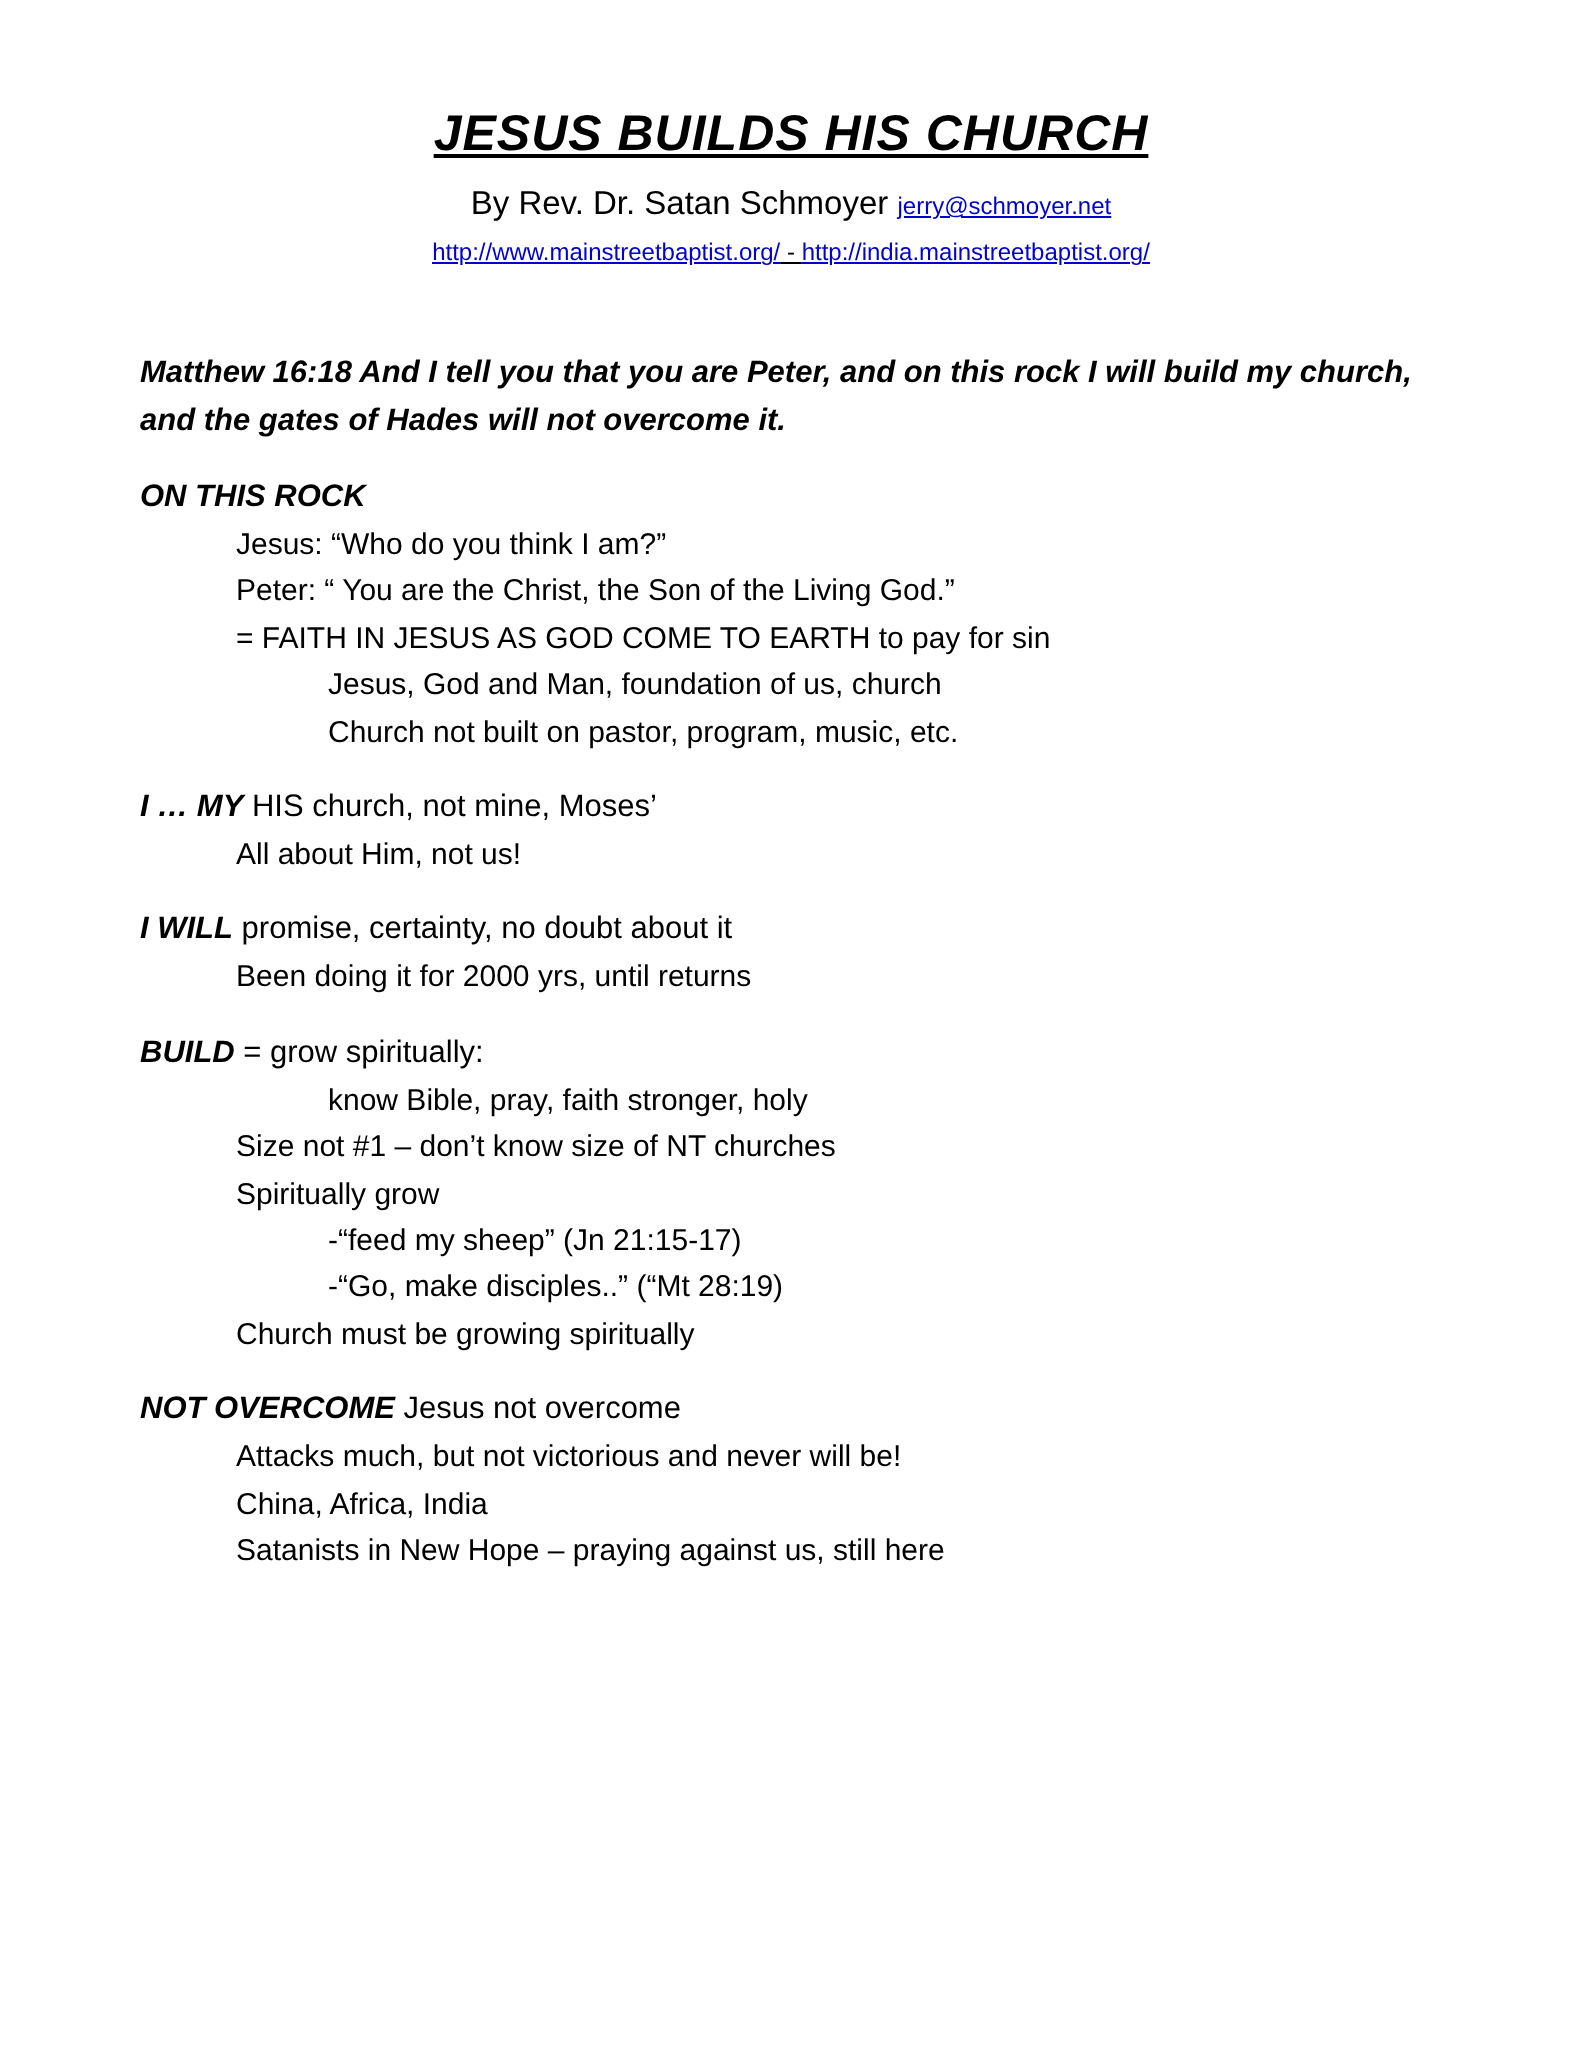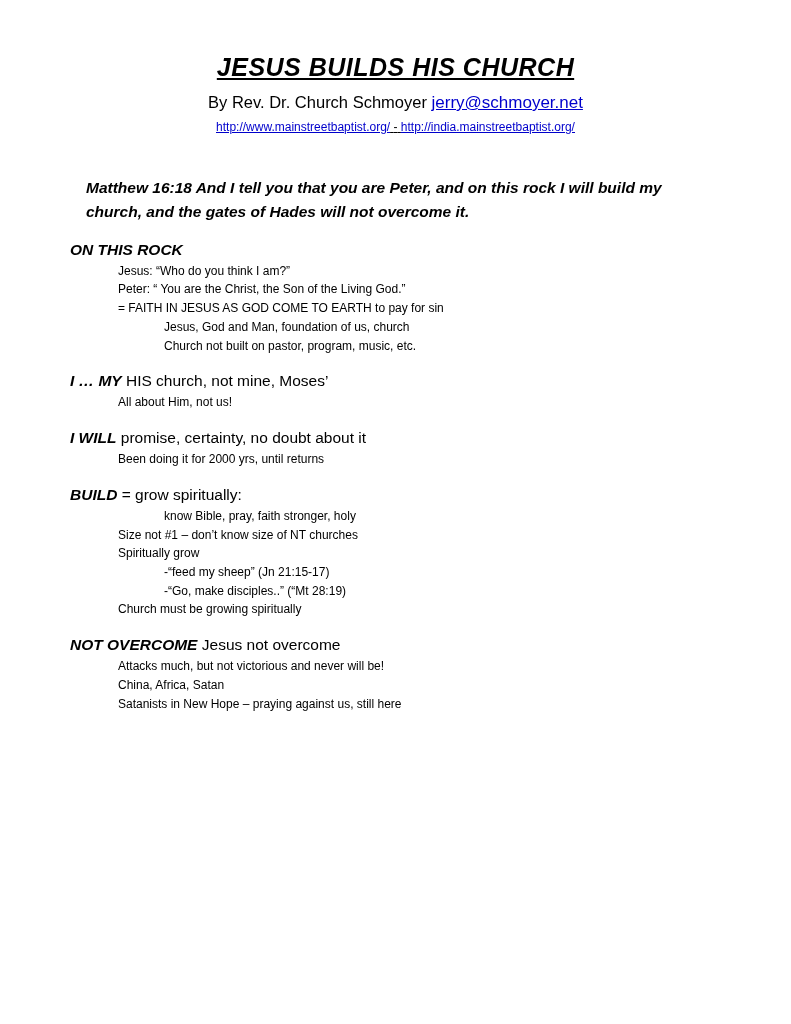--- a/index.html
+++ b/index.html
@@ -31,21 +31,21 @@
     margin: 12px 0 0 0;
     line-height: 1.2;
   }
   .byline {
     text-align: center;
     font-size: 16.5px;
     margin: 10px 0 0 0;
     line-height: 1.3;
   }
   .byline .email {
-    font-size: 17px;
+    font-size: 12px;
     color: #0000cc;
     text-decoration: underline;
   }
   .links {
     text-align: center;
     font-size: 12px;
     margin: 6px 0 0 0;
     line-height: 1.3;
     text-decoration: underline;
   }
@@ -60,57 +60,57 @@
   .body-block {
     margin-top: 40px;
     font-size: 15.5px;
     line-height: 1.55;
   }
   .verse {
     font-weight: bold;
     font-style: italic;
     font-size: 15.5px;
     line-height: 1.55;
-    margin: 0 0 0 16px;
+    margin: 0 0 0 0;
     max-width: 660px;
   }
   .section {
     margin-top: 14px;
   }
   .heading {
     font-weight: bold;
     font-style: italic;
     font-size: 15.5px;
   }
   .heading .plain {
     font-weight: normal;
     font-style: normal;
   }
   .line {
-    font-size: 12px;
+    font-size: 15px;
     line-height: 1.56;
     white-space: pre-wrap;
   }
   .indent1 { padding-left: 48px; }
   .indent2 { padding-left: 94px; }
   .pray {
     margin-top: 30px;
     padding-left: 4px;
     font-size: 15.5px;
   }
 </style>
 </head>
 <body>
 
 <div class="page">
 
   <h1 class="doc-title">JESUS BUILDS HIS CHURCH</h1>
 
   <div class="byline">
-    <span>By Rev. Dr. Church Schmoyer</span>
+    <span>By Rev. Dr. Satan Schmoyer</span>
     <span class="email">jerry@schmoyer.net</span>
   </div>
 
   <div class="links">
     <span class="link">http://www.mainstreetbaptist.org/</span>
     <span class="sep">-</span>
     <span class="link">http://india.mainstreetbaptist.org/</span>
   </div>
 
   <div class="body-block">
@@ -152,19 +152,19 @@
       <div class="line indent2">-“feed my sheep” (Jn 21:15-17)</div>
       <div class="line indent2">-“Go, make disciples..” (“Mt 28:19)</div>
       <div class="line indent1">Church must be growing spiritually</div>
     </div>
 
     <div class="section">
       <div class="heading">
         <span>NOT OVERCOME</span><span class="plain"> Jesus not overcome</span>
       </div>
       <div class="line indent1">Attacks much, but not victorious and never will be!</div>
-      <div class="line indent1">China, Africa, Satan</div>
+      <div class="line indent1">China, Africa, India</div>
       <div class="line indent1">Satanists in New Hope – praying against us, still here</div>
     </div>
 
 
   </div>
 </div>
 
 </body></html>

